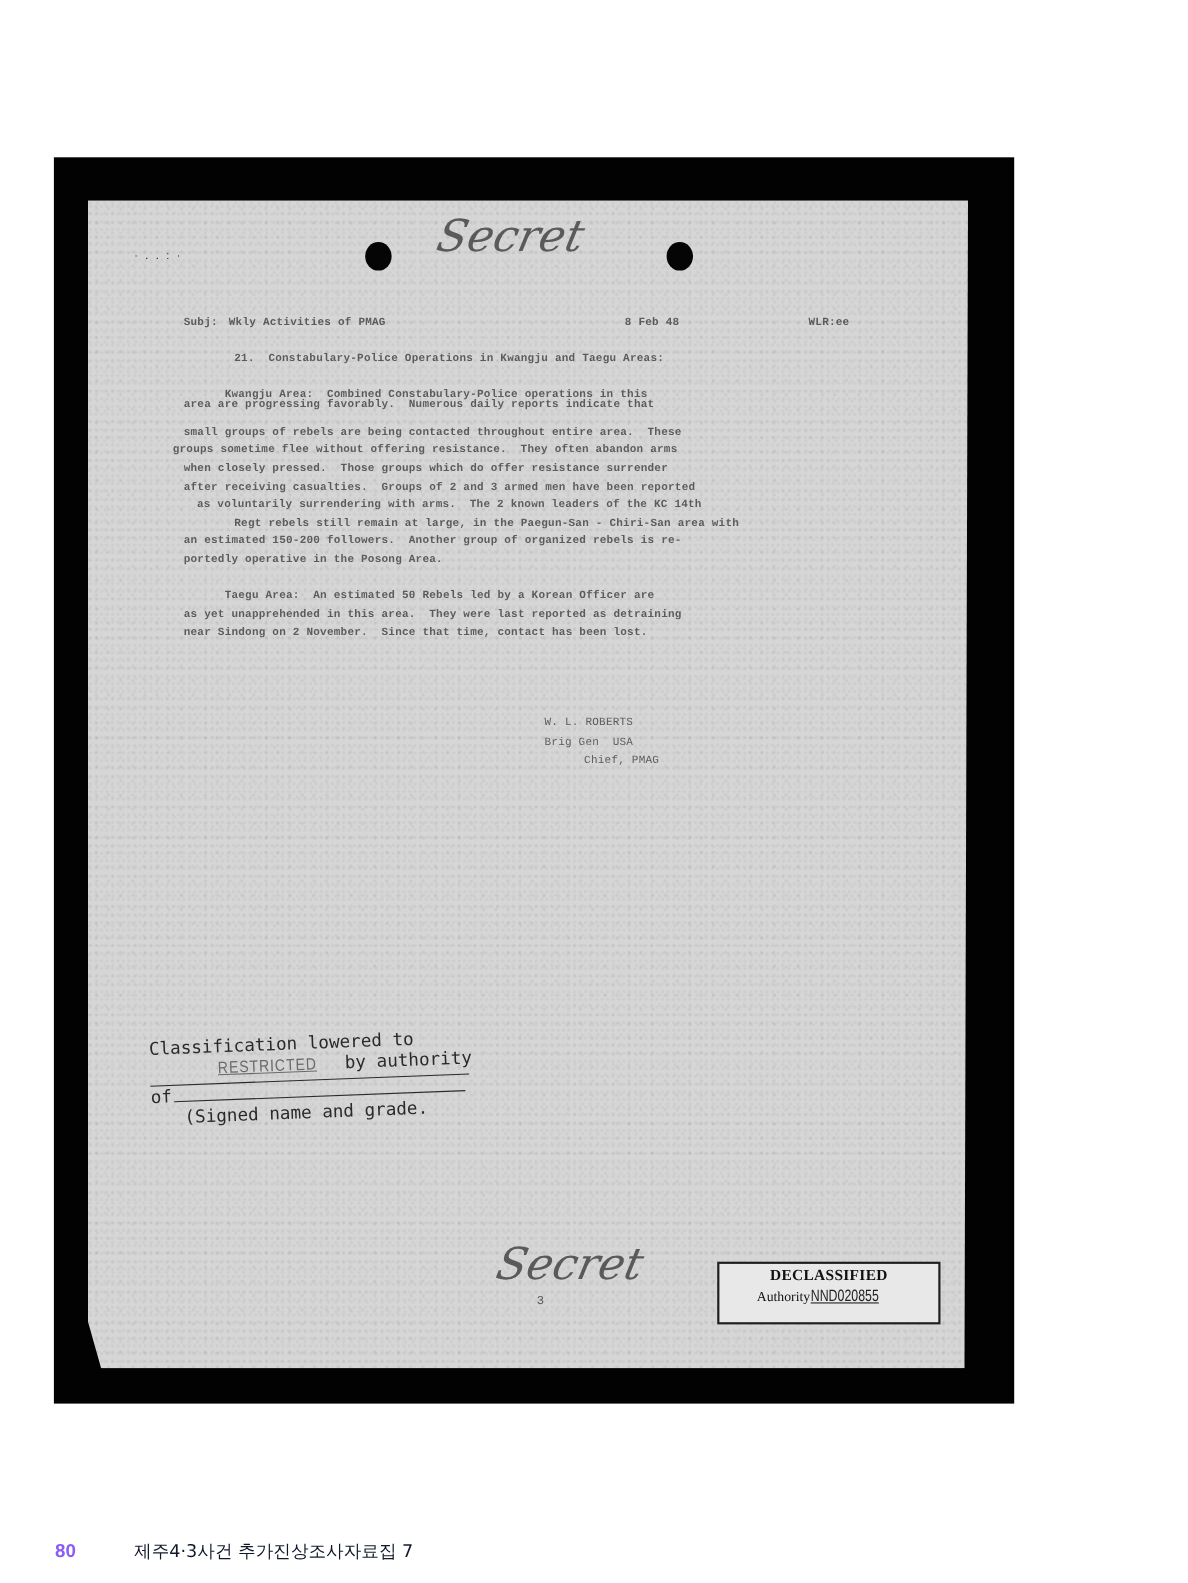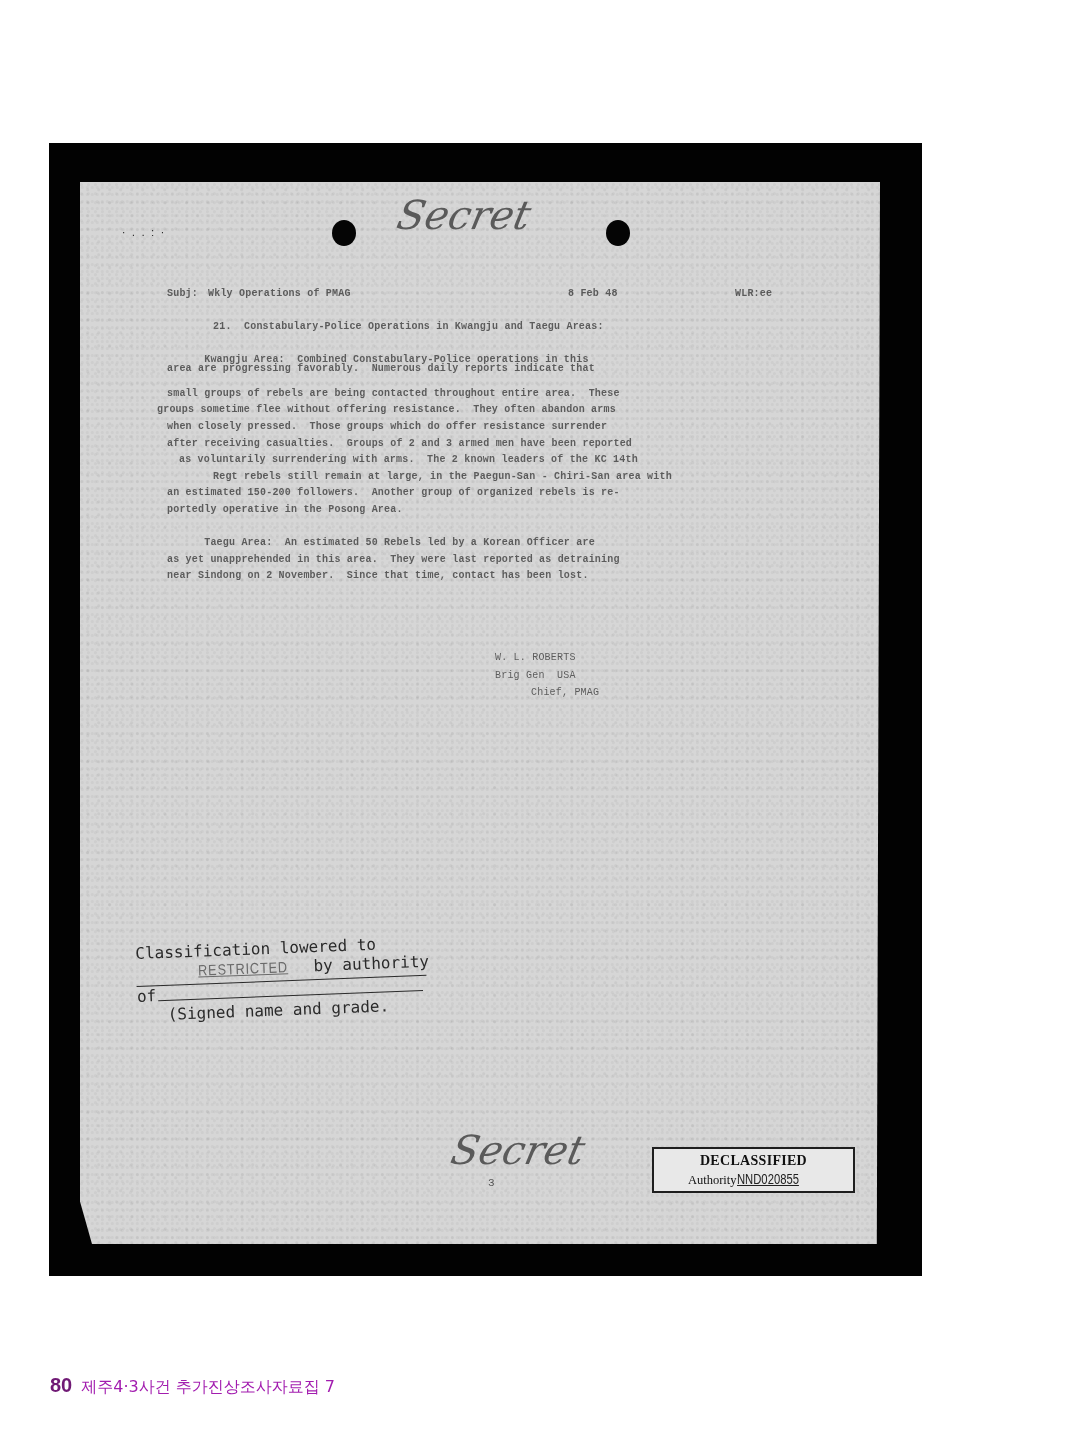--- a/index.html
+++ b/index.html
@@ -125,21 +125,21 @@
       top: 995px;
       font-family: "Liberation Mono", monospace;
       font-size: 11px;
       color: #555;
     }
     .declass-box {
       position: absolute;
       left: 572px;
       top: 965px;
       width: 203px;
-      height: 46px;
+      height: 57px;
       background: #e8e8e8;
       border: 2px solid #1e1e1e;
       box-sizing: border-box;
       text-align: center;
       font-family: "Liberation Serif", "DejaVu Serif", serif;
       color: #111;
     }
     .declass-title {
       font-weight: bold;
       font-size: 14px;
@@ -164,43 +164,45 @@
       position: absolute;
       left: 50px;
       top: 1374px;
       display: flex;
       align-items: baseline;
       color: #444;
     }
     .footer .pg {
       font-family: "Liberation Sans", sans-serif;
       font-weight: bold;
-      font-size: 20px;
-      color: #701a75;
+      font-size: 17px;
+      color: #8b5cf6;
       margin-right: 9px;
+      margin-top: 26px;
     }
     .footer .book {
       font-family: "DejaVu Sans", sans-serif;
       font-size: 16px;
-      color: #a21caf;
+      color: #0f172a;
+      margin-left: 44px;
     }
   </style>
 </head>
 <body>
 
 <div class="scan-frame">
   <div class="paper">
 
     <div class="specks">· . . : ·</div>
     <div class="punch-hole" style="left:252px; top:38px;"></div>
     <div class="punch-hole" style="left:526px; top:38px;"></div>
     <div class="script script-top">Secret</div>
 
     <div class="typed" style="left:87px; top:106px;">Subj:</div>
-    <div class="typed" style="left:128px; top:106px;">Wkly Operations of PMAG</div>
+    <div class="typed" style="left:128px; top:106px;">Wkly Activities of PMAG</div>
     <div class="typed" style="left:488px; top:106px;">8 Feb 48</div>
     <div class="typed" style="left:655px; top:106px;">WLR:ee</div>
 
     <div class="typed" style="left:133px; top:139px;">21.  Constabulary-Police Operations in Kwangju and Taegu Areas:</div>
 
     <div>
       <div class="typed" style="left:87px; top:172px;">      Kwangju Area:  Combined Constabulary-Police operations in this</div>
       <div class="typed" style="left:87px; top:181px;">area are progressing favorably.  Numerous daily reports indicate that</div>
       <div class="typed" style="left:87px; top:206px;">small groups of rebels are being contacted throughout entire area.  These</div>
       <div class="typed" style="left:77px; top:222px;">groups sometime flee without offering resistance.  They often abandon arms</div>

